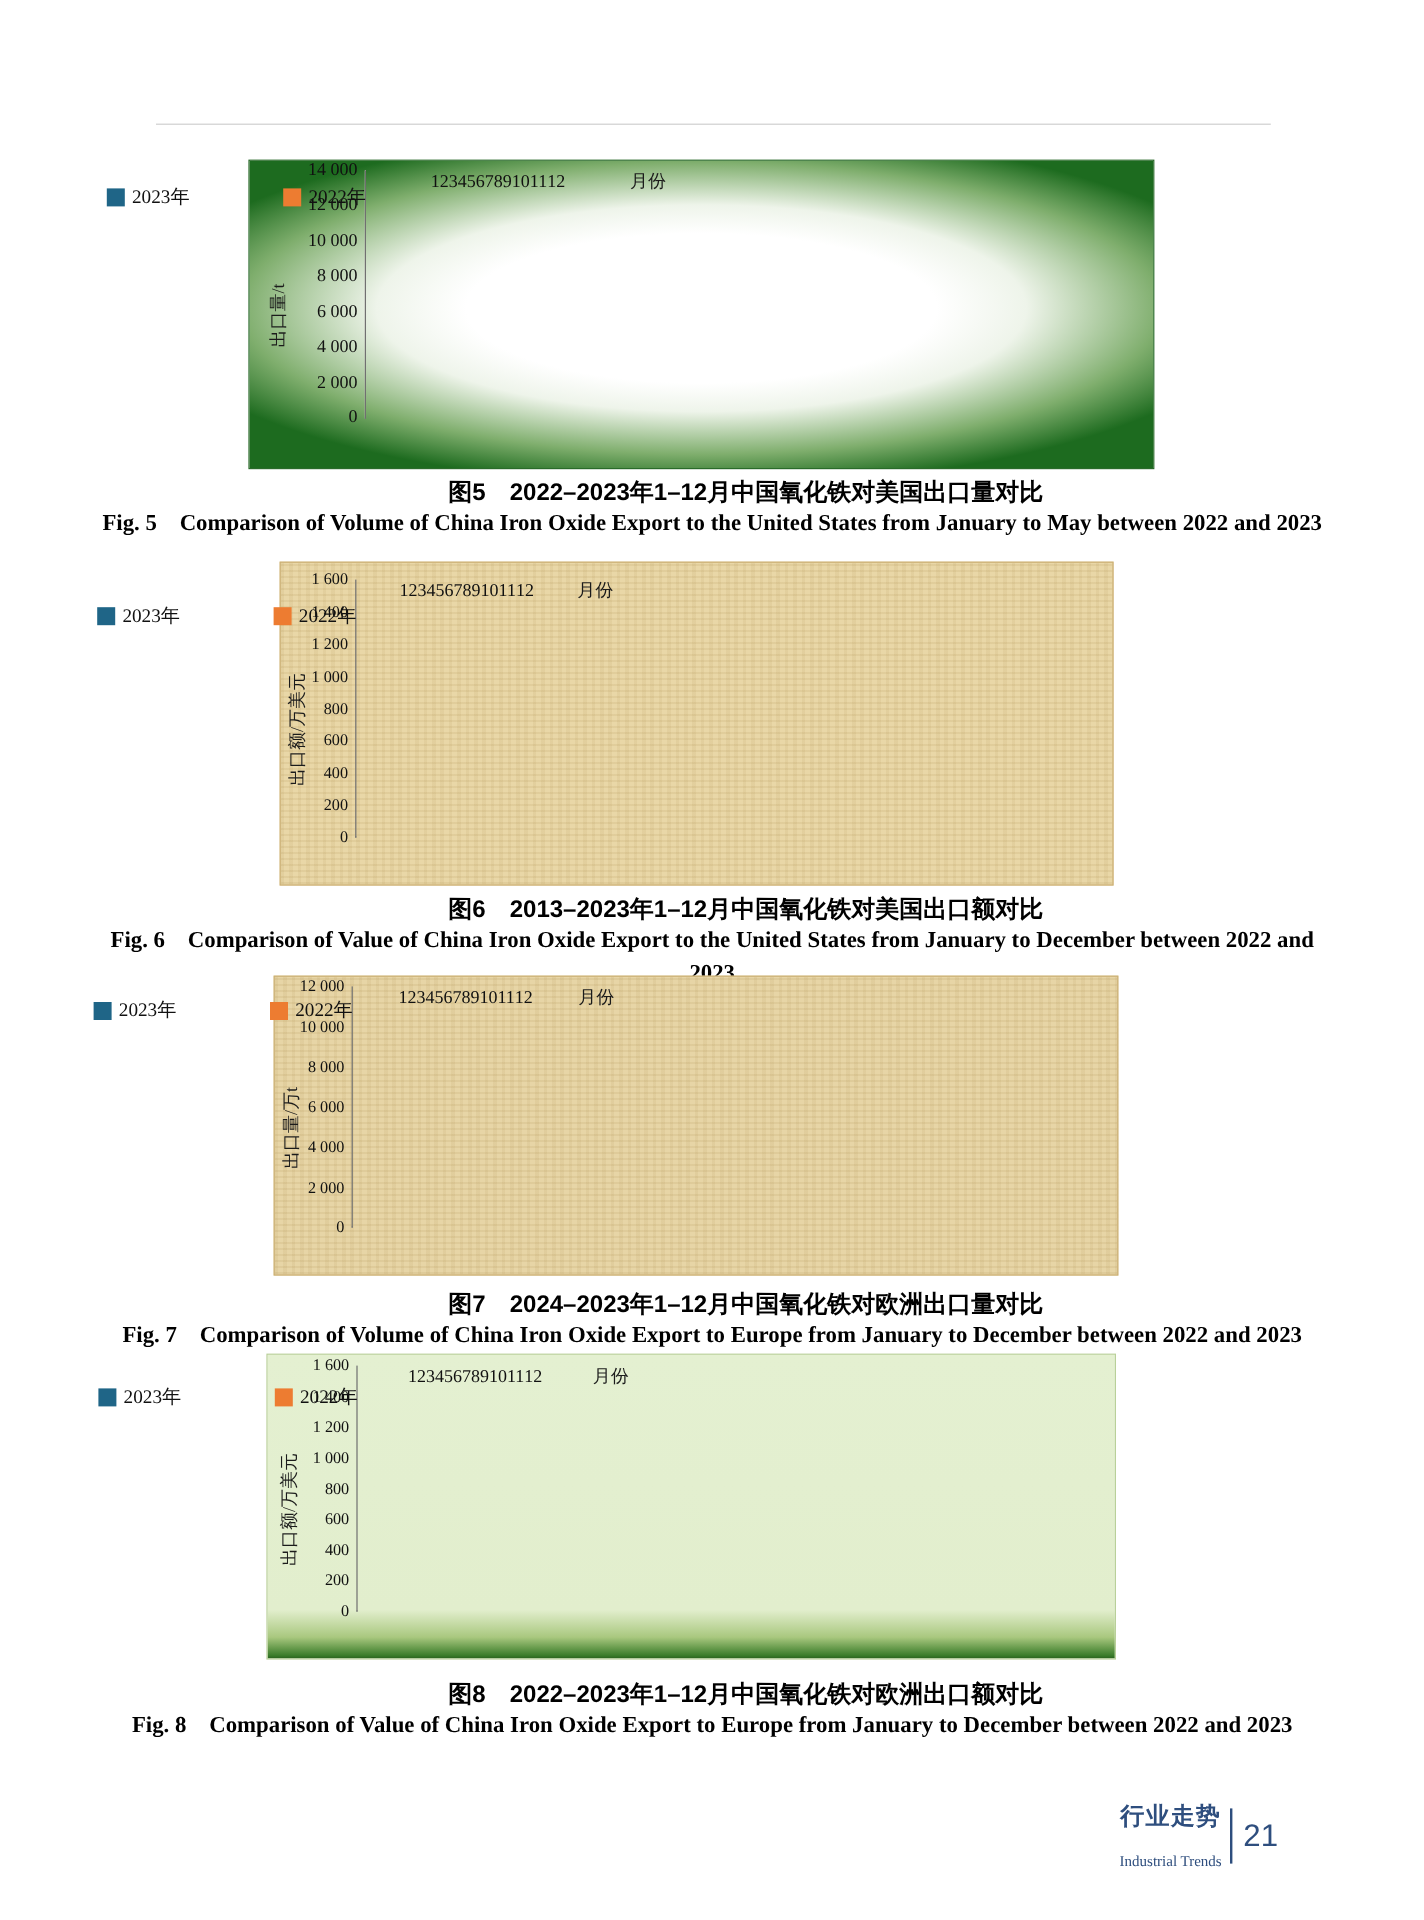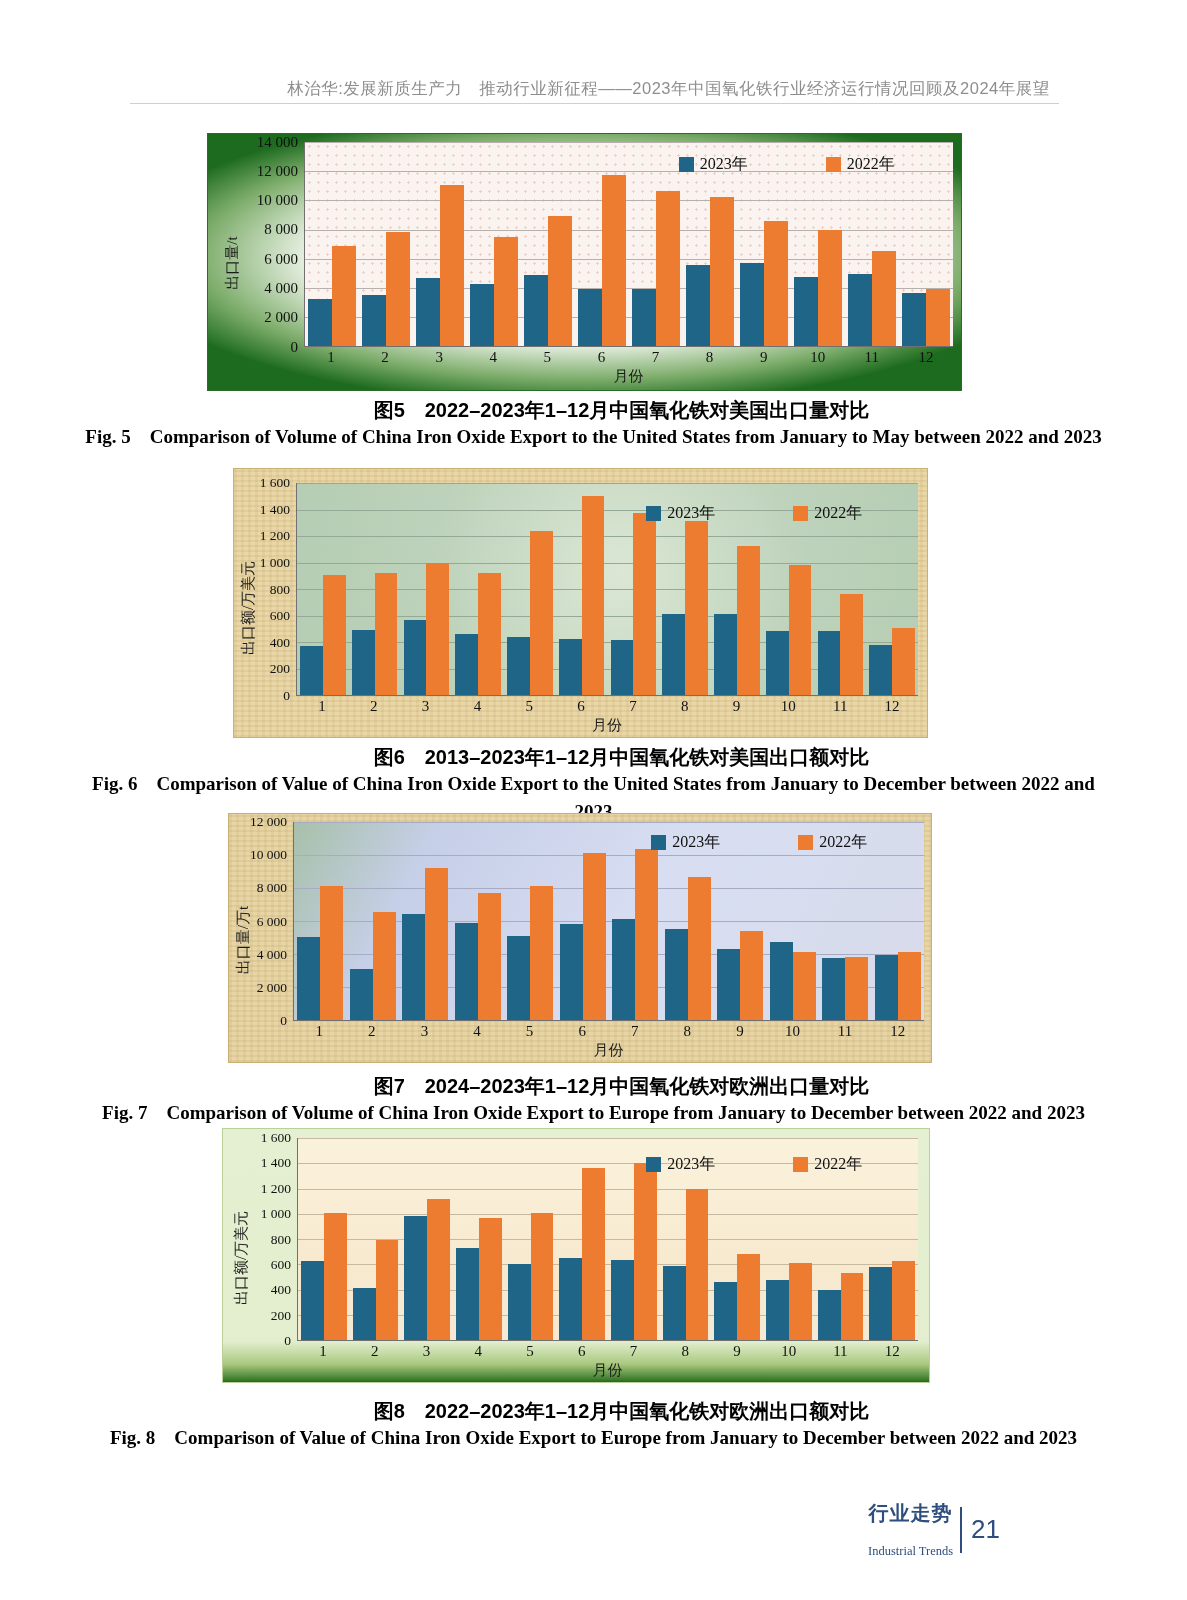--- a/index.html
+++ b/index.html
@@ -23,21 +23,21 @@
       background-image:repeating-linear-gradient(0deg, rgba(150,115,45,.10) 0 2px, rgba(255,255,255,0) 2px 5px),
                        repeating-linear-gradient(90deg, rgba(150,115,45,.08) 0 3px, rgba(255,255,255,0) 3px 7px);
       border:1px solid #cbb075;}
   .t4{background:linear-gradient(180deg,#e4f0d1 0%, #e2eecd 84%, #a9c87f 93%, #3b7d2b 99%, #2a641e 100%);
       border:1px solid #b9d099;}
 
   .chart-inner{position:absolute;inset:0;display:flex;box-sizing:border-box;}
   .ylabel{position:relative;flex:0 0 auto;}
   .ylabel span{position:absolute;top:50%;left:50%;transform:translate(-50%,-50%) rotate(-90deg);
     white-space:nowrap;font-size:15px;color:#1b1b1b;font-family:"Liberation Serif","DejaVu Serif",serif;}
-  .chart-main{flex:1;display:flex;flex-direction:column;min-width:0;}
+  .chart-main{flex:1;display:flex;flex-direction:row;min-width:0;}
   .plot-row{display:flex;}
   .yticks{flex:0 0 auto;display:flex;flex-direction:column;justify-content:space-between;
     align-items:flex-end;padding-right:6px;box-sizing:border-box;
     font-family:"Liberation Serif","DejaVu Serif",serif;color:#111;}
   .yticks span{height:0;display:flex;align-items:center;white-space:nowrap;}
   .plot{flex:1;position:relative;border-left:1px solid #707070;border-bottom:1px solid #707070;}
   .p1{background-color:#faf3f0;background-image:radial-gradient(#ead2ca 1px, rgba(0,0,0,0) 1.3px);background-size:9px 9px;}
   .p2{background:radial-gradient(circle at 52% 42%, #dbe7d4 0%, #bdd2ba 55%, #b4cdb3 100%);}
   .p3{background:linear-gradient(118deg,#a7c0a9 0%, #c6cfe8 20%, #d8def2 55%, #d7dbea 100%);}
   .p4{background:linear-gradient(180deg,#fbf2dc 0%, #f7e9ce 65%, #f3ead6 100%);}
@@ -56,32 +56,31 @@
   .xlabel{height:17px;text-align:center;font-size:15px;color:#1b1b1b;
     font-family:"Liberation Serif","DejaVu Serif",serif;}
 
   
   .cap{position:absolute;left:0;width:100%;text-align:center;color:#000;}
   .cap-zh{font-size:20px;font-weight:700;padding-left:28px;}
   .cap-en{font-size:19px;font-weight:700;font-family:"Liberation Serif","DejaVu Serif",serif;
     max-width:1030px;margin:0 auto;line-height:1.45;}
 
   
-  .footer{position:absolute;top:1500px;left:868px;display:flex;align-items:center;justify-content:center;}
+  .footer{position:absolute;top:1500px;left:933px;display:flex;align-items:center;justify-content:center;}
   .footer .col{display:flex;flex-direction:column;align-items:center;}
   .footer .zh{font-size:20px;font-weight:700;letter-spacing:1px;}
   .footer .en{font-size:12.5px;font-family:"Liberation Serif","DejaVu Serif",serif;margin-top:17px;}
   .footer .bar-div{width:2px;height:46px;margin:0 9px 0 7px;}
   .footer .pagenum{font-size:26px;font-family:Liberation Sans, sans-serif;}
 </style>
 </head>
 <body>
 
 <div id="page">
-  <div class="header">林治华:发展新质生产力　推动行业新征程——2023年中国氧化铁行业经济运行情况回顾及2024年展望</div>
   <div class="header-rule"></div>
 
   <div id="figures">
       <div class="chart-outer t1" style="left: 207px; top: 133px; width: 755px; height: 258px;">
         <div class="chart-inner" style="padding: 8px 8px 6px 6px;">
           <div class="ylabel" style="width: 36px;">
             <span>出口量/t</span>
           </div>
           <div class="chart-main">
             <div class="plot-row" style="height: 207px;">

